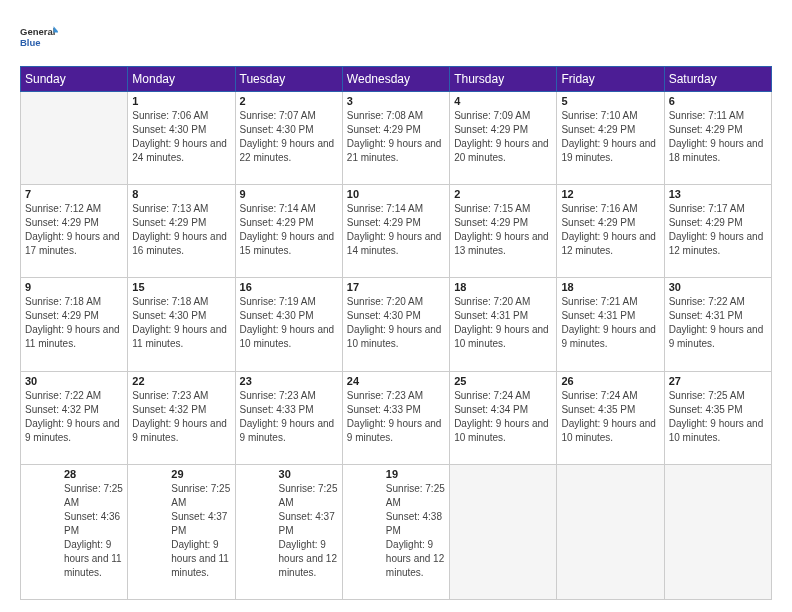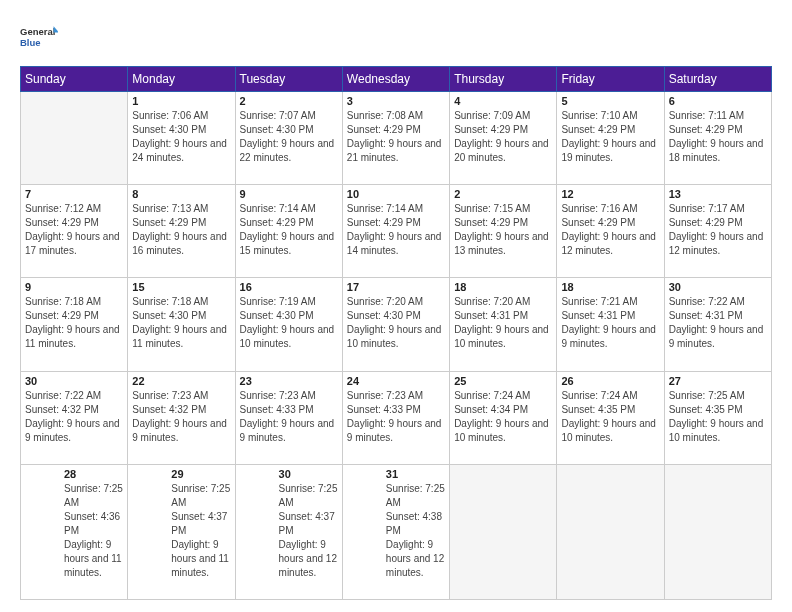--- a/index.html
+++ b/index.html
@@ -243,21 +243,21 @@
           </td>
           <td>
             <span class="day-num">29</span>
             <div class="day-info">Sunrise: 7:25 AM<br>Sunset: 4:37 PM<br>Daylight: 9 hours and 11 minutes.</div>
           </td>
           <td>
             <span class="day-num">30</span>
             <div class="day-info">Sunrise: 7:25 AM<br>Sunset: 4:37 PM<br>Daylight: 9 hours and 12 minutes.</div>
           </td>
           <td>
-            <span class="day-num">31</span>
+            <span class="day-num">19</span>
             <div class="day-info">Sunrise: 7:25 AM<br>Sunset: 4:38 PM<br>Daylight: 9 hours and 12 minutes.</div>
           </td>
           <td class="empty"></td>
           <td class="empty"></td>
           <td class="empty"></td>
         </tr>
       </tbody>
   </table>
 </div>
 

